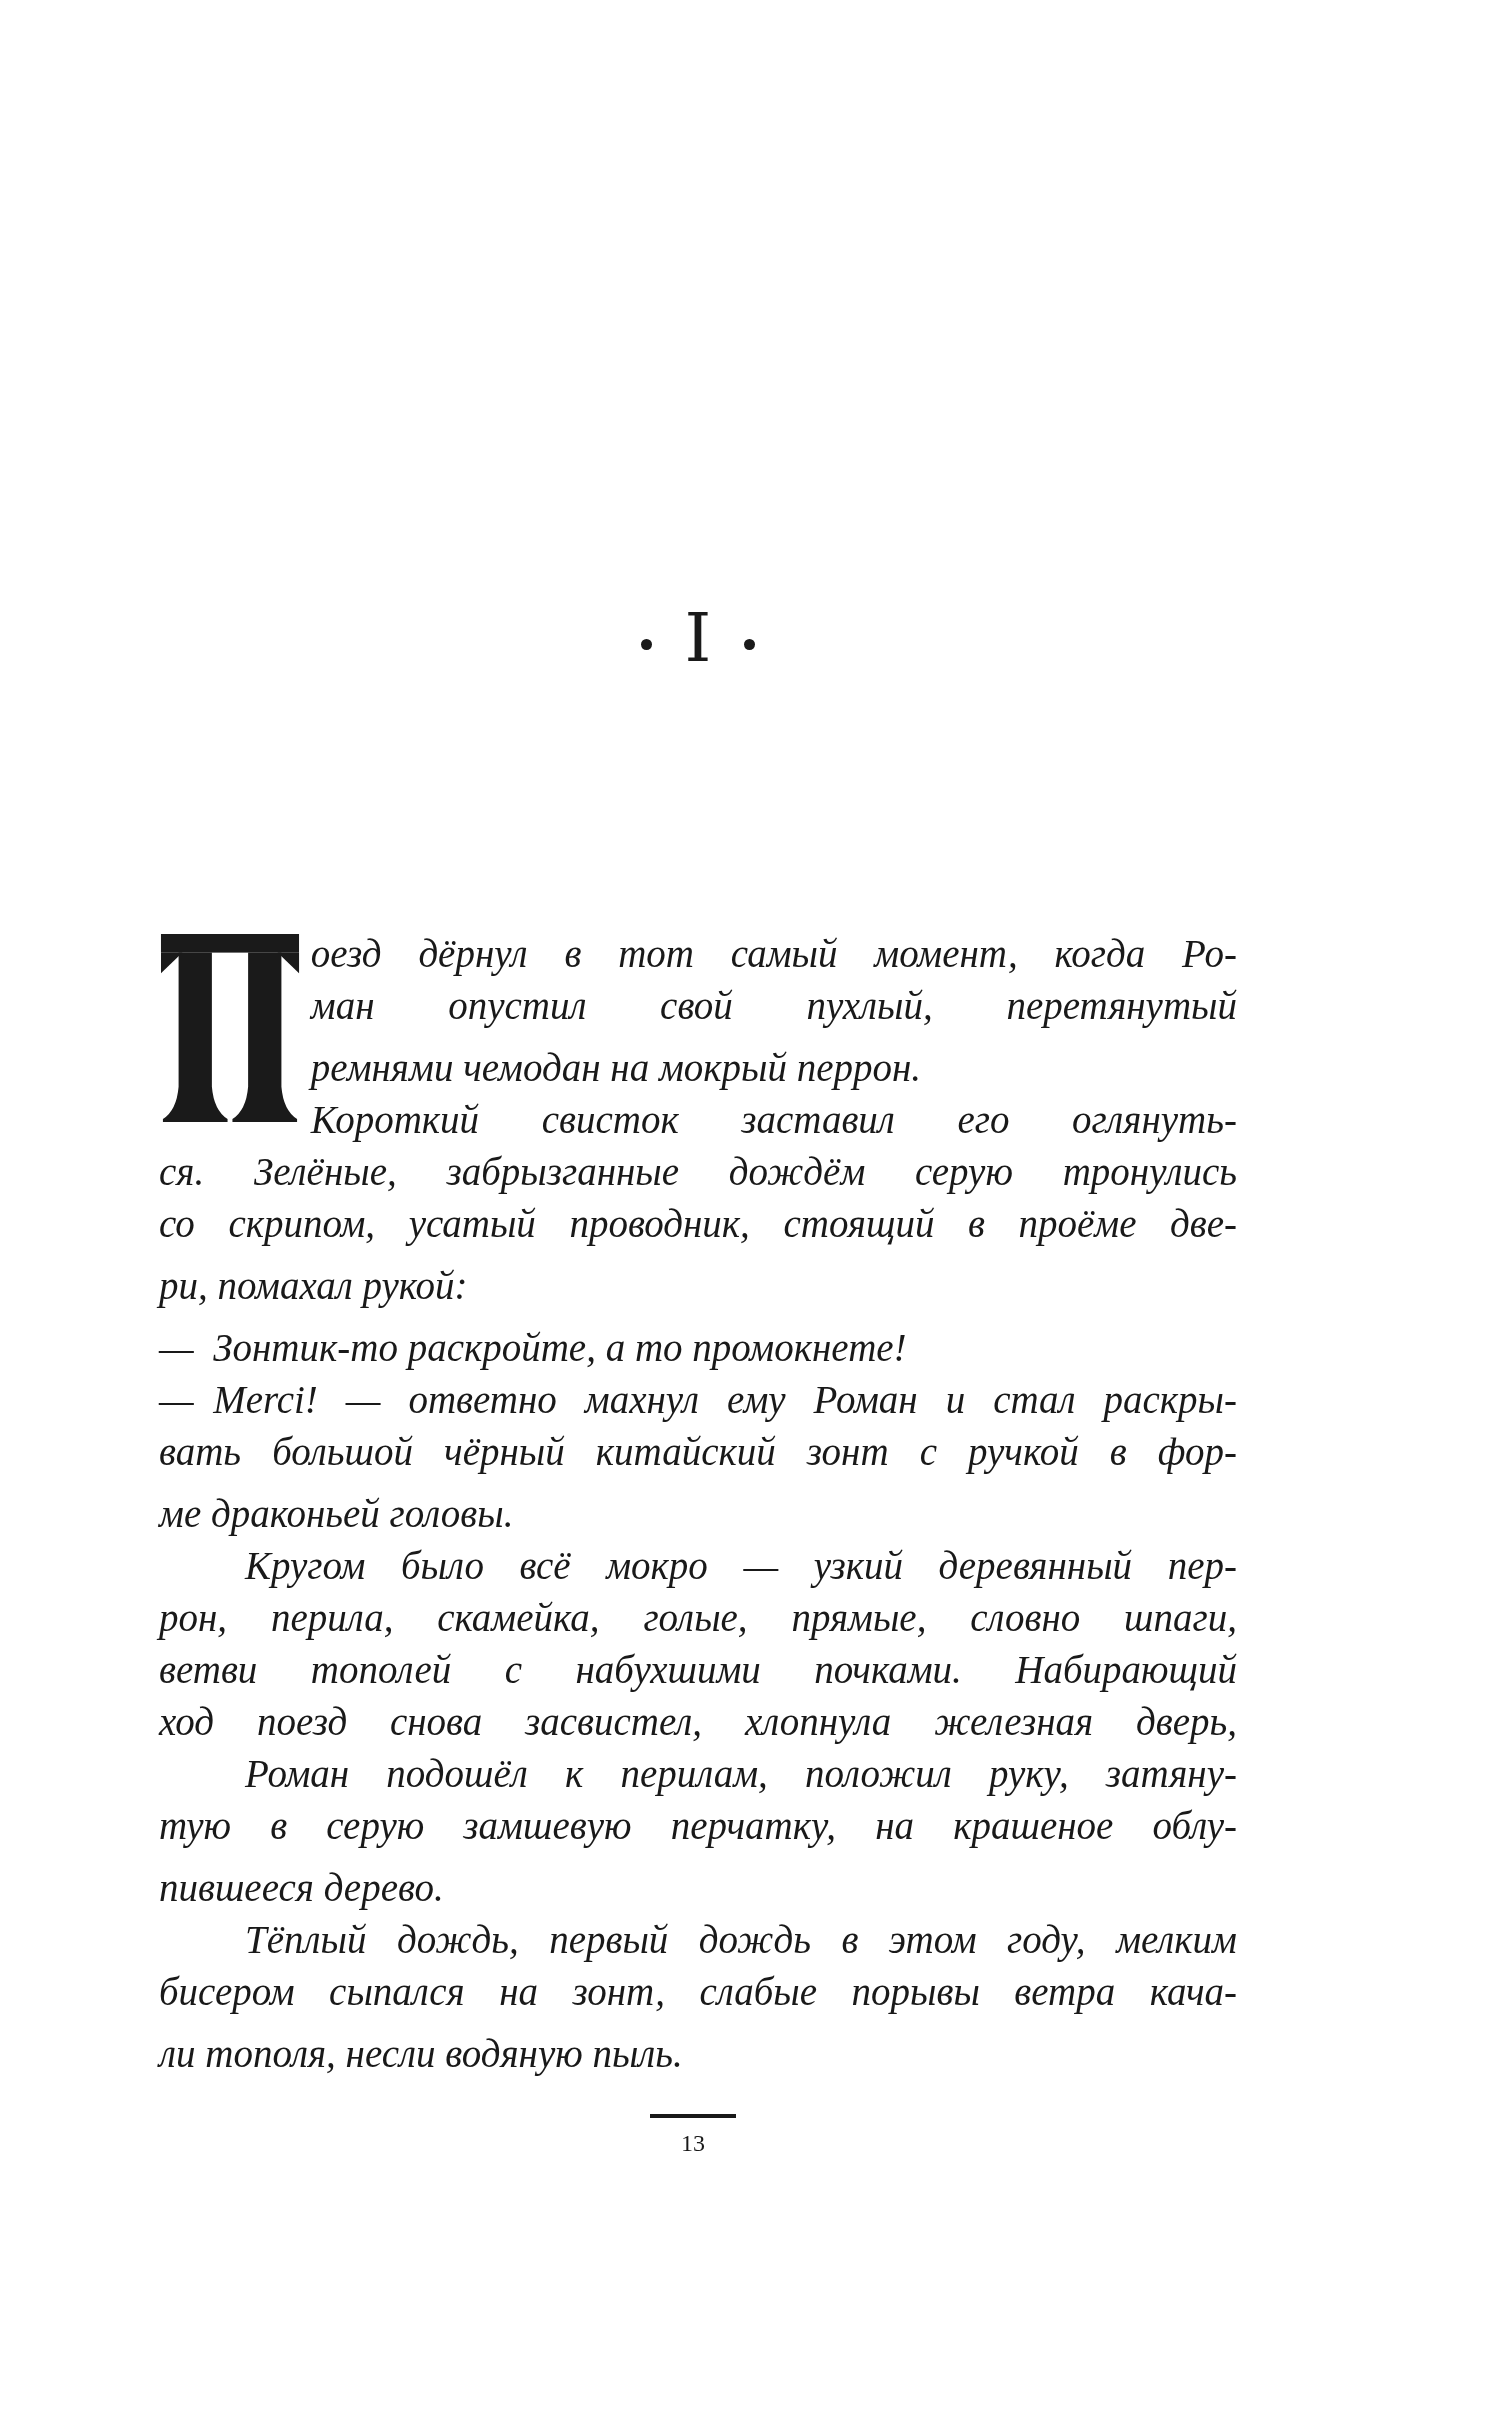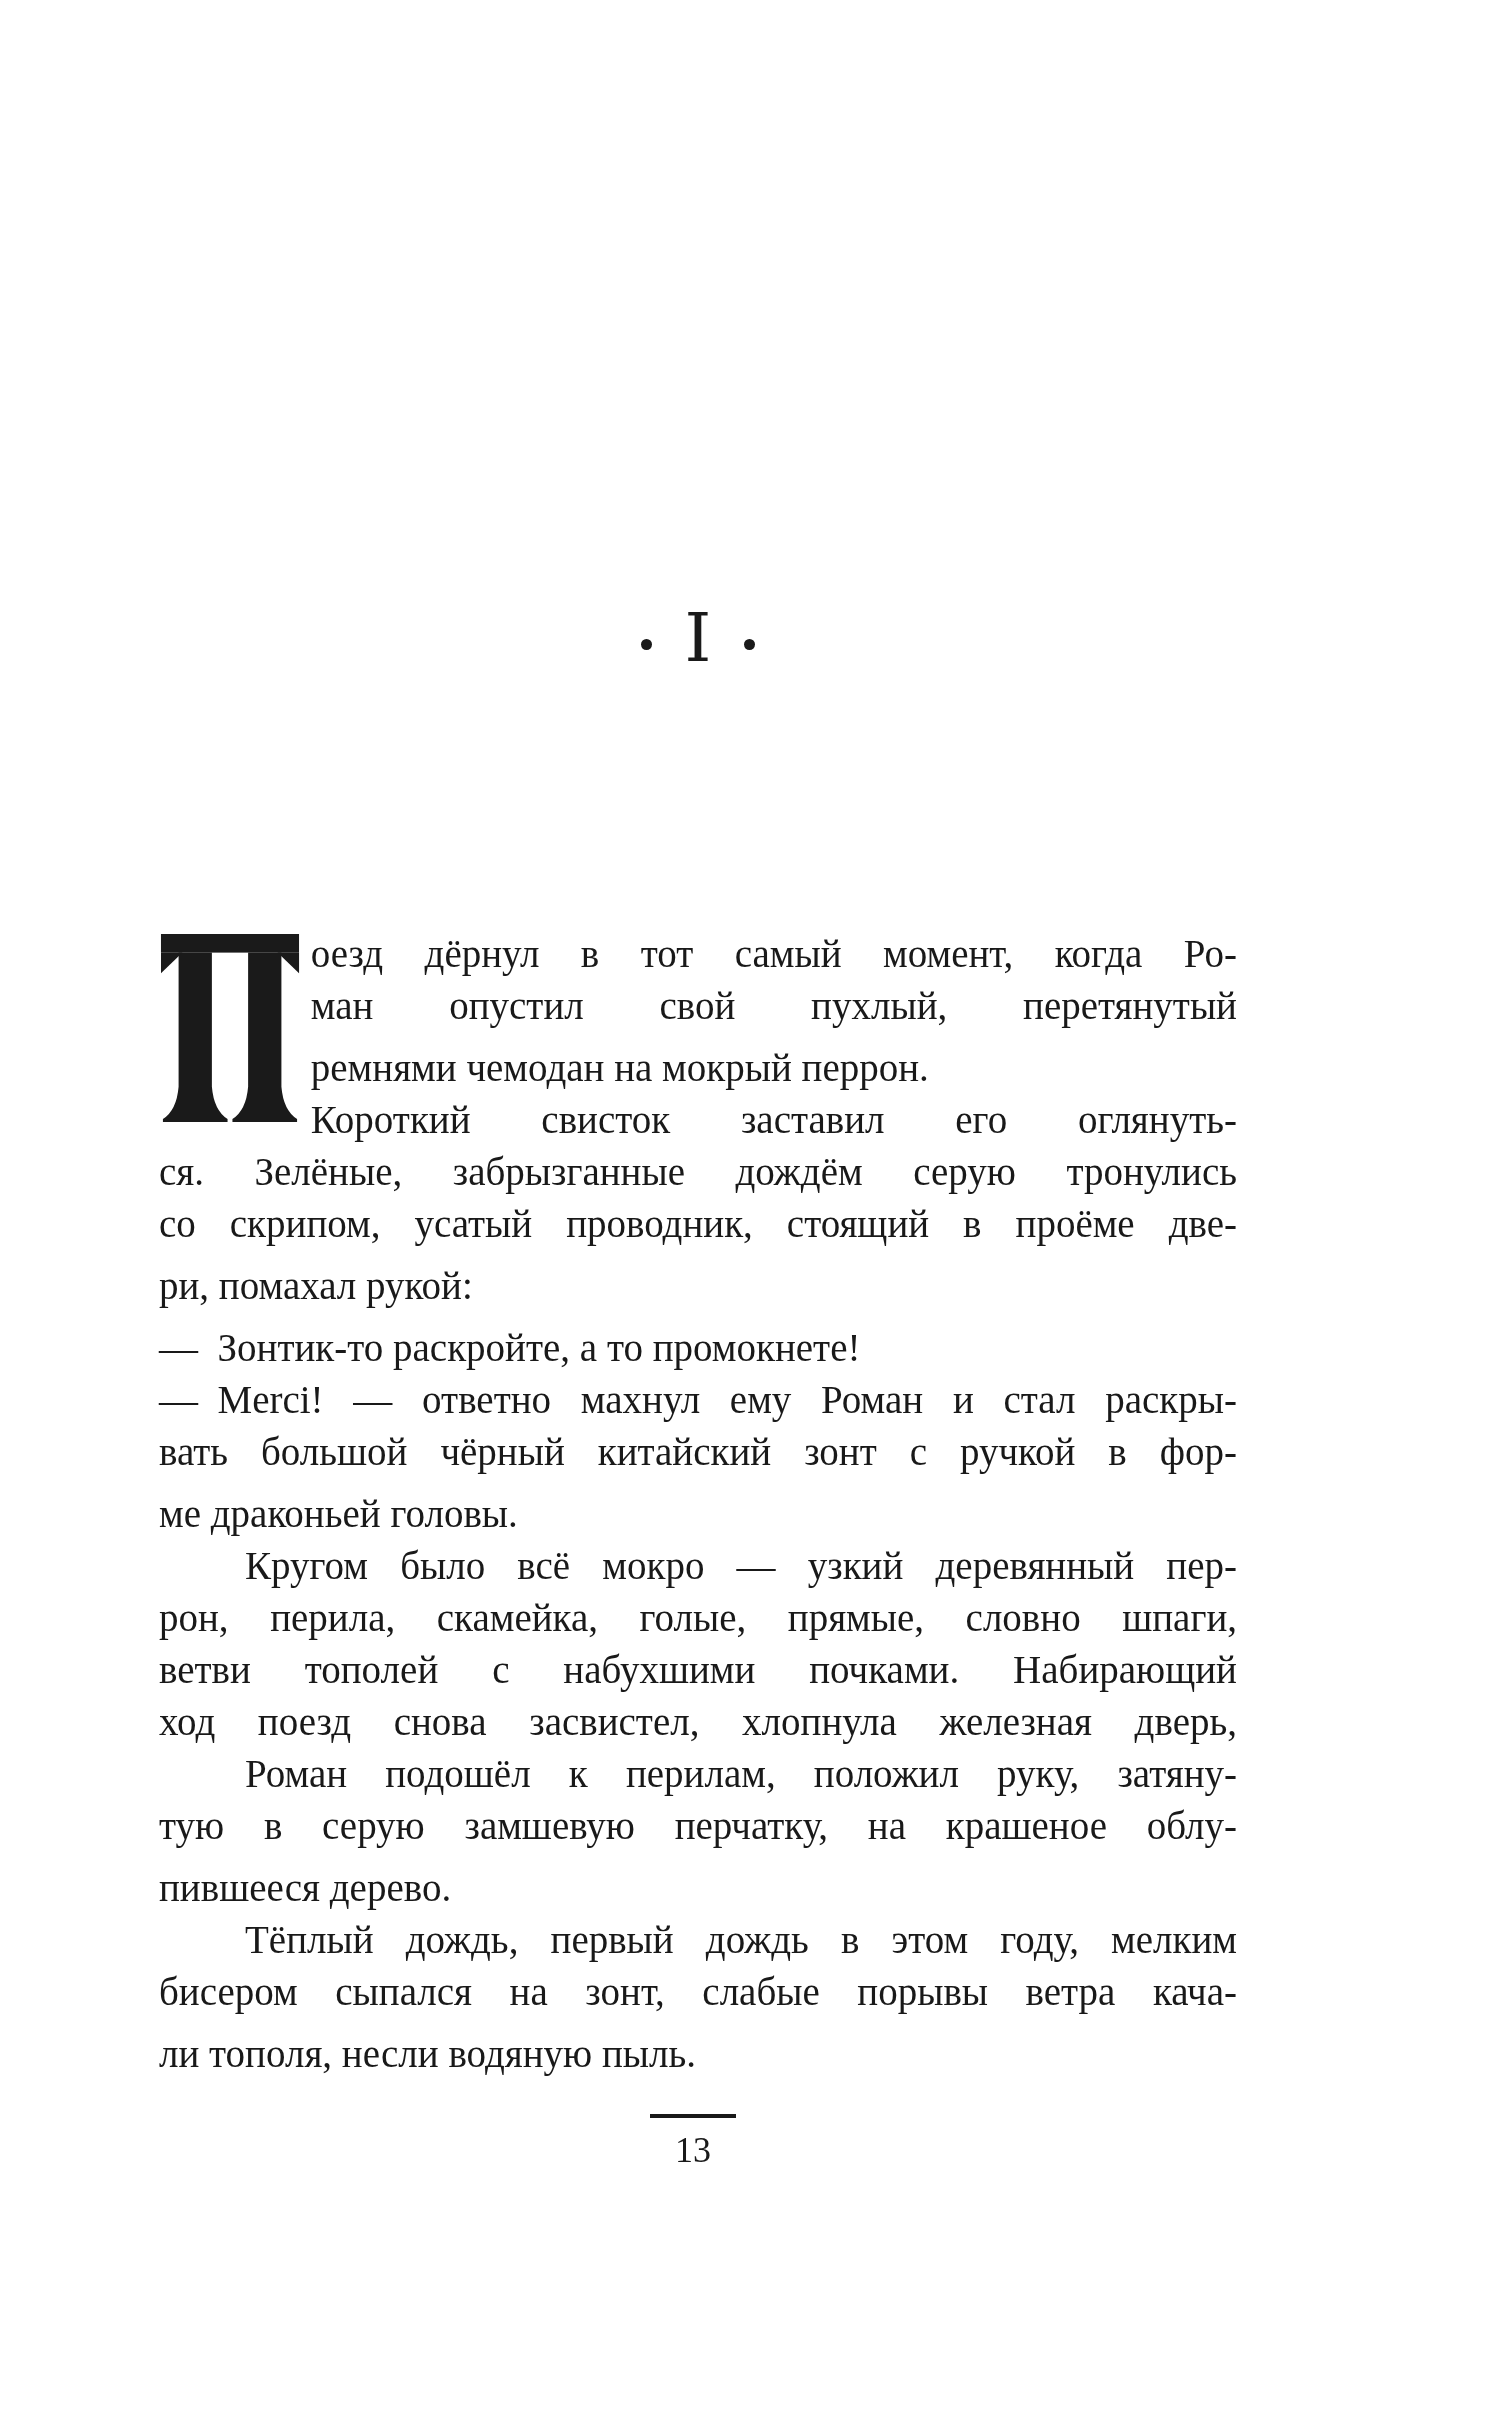--- a/index.html
+++ b/index.html
@@ -21,38 +21,38 @@
   .heading .dot{
     width:10.8px;height:10.8px;border-radius:50%;background:#1a1a1a;margin-top:35px;
   }
 
   
   .body-text{
     position:absolute;top:928px;left:159px;width:1078px;
     font-size:39px;line-height:52px;
     hyphens:none;word-break:normal;
   }
-  .line{text-align:justify;text-align-last:justify;}
+  .line{text-align:justify;text-align-last:justify;font-style:italic;}
   .line.end{text-align:last-left;text-align-last:left;margin-top:10px;}
   .line.ind{text-indent:86px;}
 
   
   .dropcap{
     float:left;width:142px;height:188px;margin:5.9px 9.8px 0 0;position:relative;
   }
   .dropcap svg{display:block;width:142px;height:188px;}
   .sr{position:absolute;width:1px;height:1px;overflow:hidden;clip:rect(0 0 0 0);white-space:nowrap;}
 
   
   .footer-rule{
     position:absolute;top:2114px;left:650px;width:86px;height:3.9px;background:#191919;
   }
   .page-number{
     position:absolute;top:2129px;left:154px;width:1078px;
-    text-align:center;font-size:36px;line-height:1.2;color:#191919;
+    text-align:center;font-size:24px;line-height:1.2;color:#191919;
   }
 </style>
 </head>
 <body>
 
 <div class="page">
 
   <div class="heading">
     <span class="dot"></span>
     <span class="numeral">I</span>

